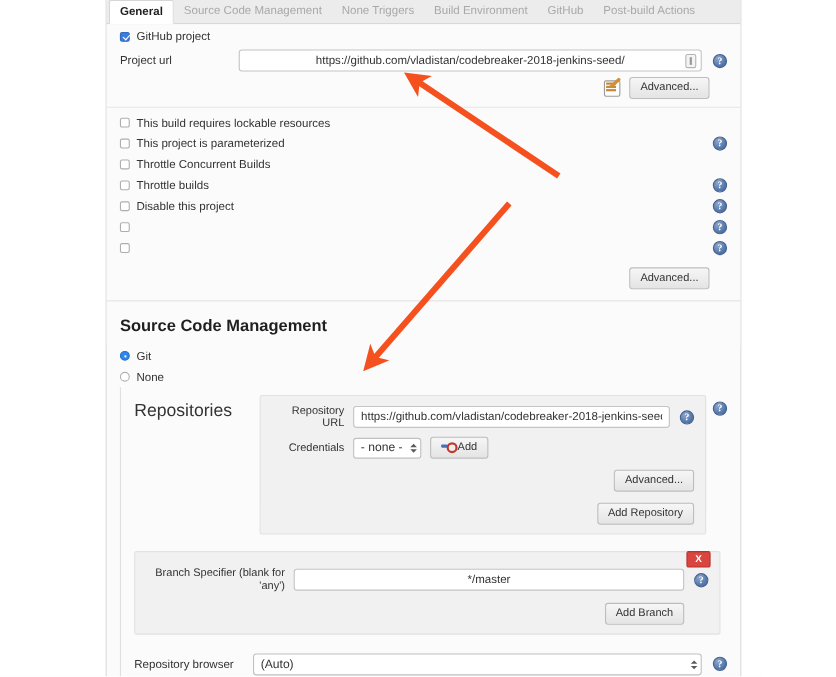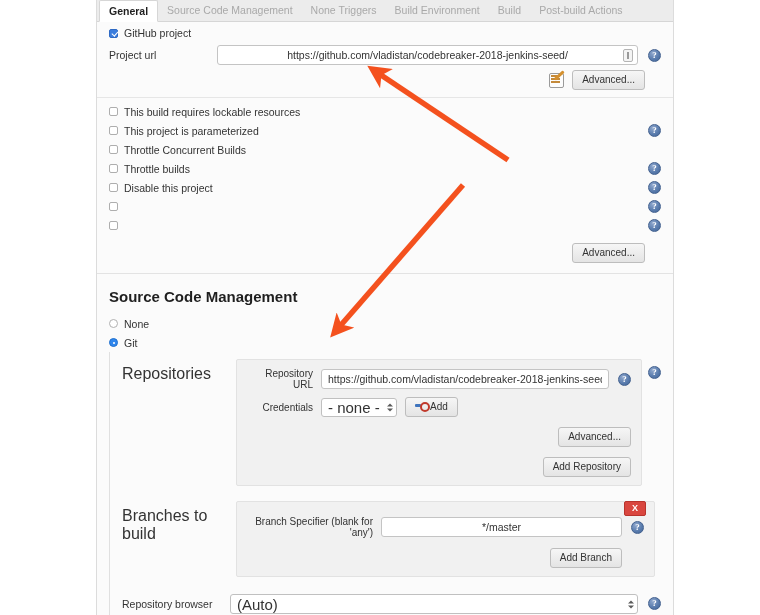--- a/index.html
+++ b/index.html
@@ -156,21 +156,21 @@
     font-size: 10px; color: #333;
     padding: 3px 9px; cursor: pointer; white-space: nowrap;
     font-family: "Liberation Sans", sans-serif;
     line-height: 12px;
   }
 
   .sel {
     -webkit-appearance: none; appearance: none;
     border: 1px solid #c0c0c0; border-radius: 3px;
     background: #fff;
-    height: 19px; font-size: 15px; color: #333;
+    height: 19px; font-size: 11px; color: #333;
     padding: 0 16px 0 6px;
     font-family: "Liberation Sans", sans-serif;
     outline: none;
   }
   .sel-wrap { position: relative; display: inline-block; }
   .stepper {
     position: absolute; right: 4px; top: 50%;
     transform: translateY(-50%);
     width: 7px; height: 13px;
     display: flex; flex-direction: column;
@@ -274,21 +274,21 @@
       <div class="tab">
         <span>Source Code Management</span>
       </div>
       <div class="tab">
         <span>None Triggers</span>
       </div>
       <div class="tab">
         <span>Build Environment</span>
       </div>
       <div class="tab">
-        <span>Build</span>
+        <span>GitHub</span>
       </div>
       <div class="tab">
         <span>Post-build Actions</span>
       </div>
     </div>
 
     <div class="body-area">
 
       <div class="chk-row" style="padding-top:5px;">
         <input class="cb" type="checkbox" checked="" style="">
@@ -349,26 +349,26 @@
 
       <div style="display:flex; justify-content:flex-end; padding:8px 28px 10px 0;">
         <button class="btn">Advanced...</button>
       </div>
     </div>
 
     <div class="section-head">Source Code Management</div>
 
     <div>
       <div class="chk-row">
+        <input class="rb" type="radio" name="scm" checked="" style="">
+        <span>Git</span>
+      </div>
+      <div class="chk-row">
         <input class="rb" type="radio" name="scm" style="">
         <span>None</span>
-      </div>
-      <div class="chk-row">
-        <input class="rb" type="radio" name="scm" checked="" style="">
-        <span>Git</span>
       </div>
 
       <div class="nested">
 
         <div class="row-with-help">
           <div class="field-label" style="padding-top:6px;">Repositories</div>
           <div class="inner-box">
             <div class="sub-row">
               <div class="sub-label" style="width:74px;">Repository URL</div>
               <input class="txt" style="flex: 1 1 auto;" type="text" value="https://github.com/vladistan/codebreaker-2018-jenkins-seed.git">
@@ -396,21 +396,20 @@
             <div class="btn-right" style="margin-top:10px;">
               <button class="btn">Add Repository</button>
             </div>
           </div>
           <div class="help-col" style="padding-top:2px;">
             <span class="help">?</span>
           </div>
         </div>
 
         <div class="row-with-help" style="padding-top:10px;">
-          <div class="field-label" style="padding-top:6px;">Branches to build</div>
           <div class="inner-box" style="padding-top:14px;">
             <button class="del-x">X</button>
             <div class="sub-row" style="margin-bottom:0;">
               <div class="sub-label" style="width:134px;">Branch Specifier (blank for 'any')</div>
               <input class="txt" style="flex: 1 1 auto;" type="text" value="*/master">
               <span class="help" style="margin-left:9px;">?</span>
             </div>
             <div class="btn-right" style="margin-top:10px; padding-right:22px;">
               <button class="btn">Add Branch</button>
             </div>

